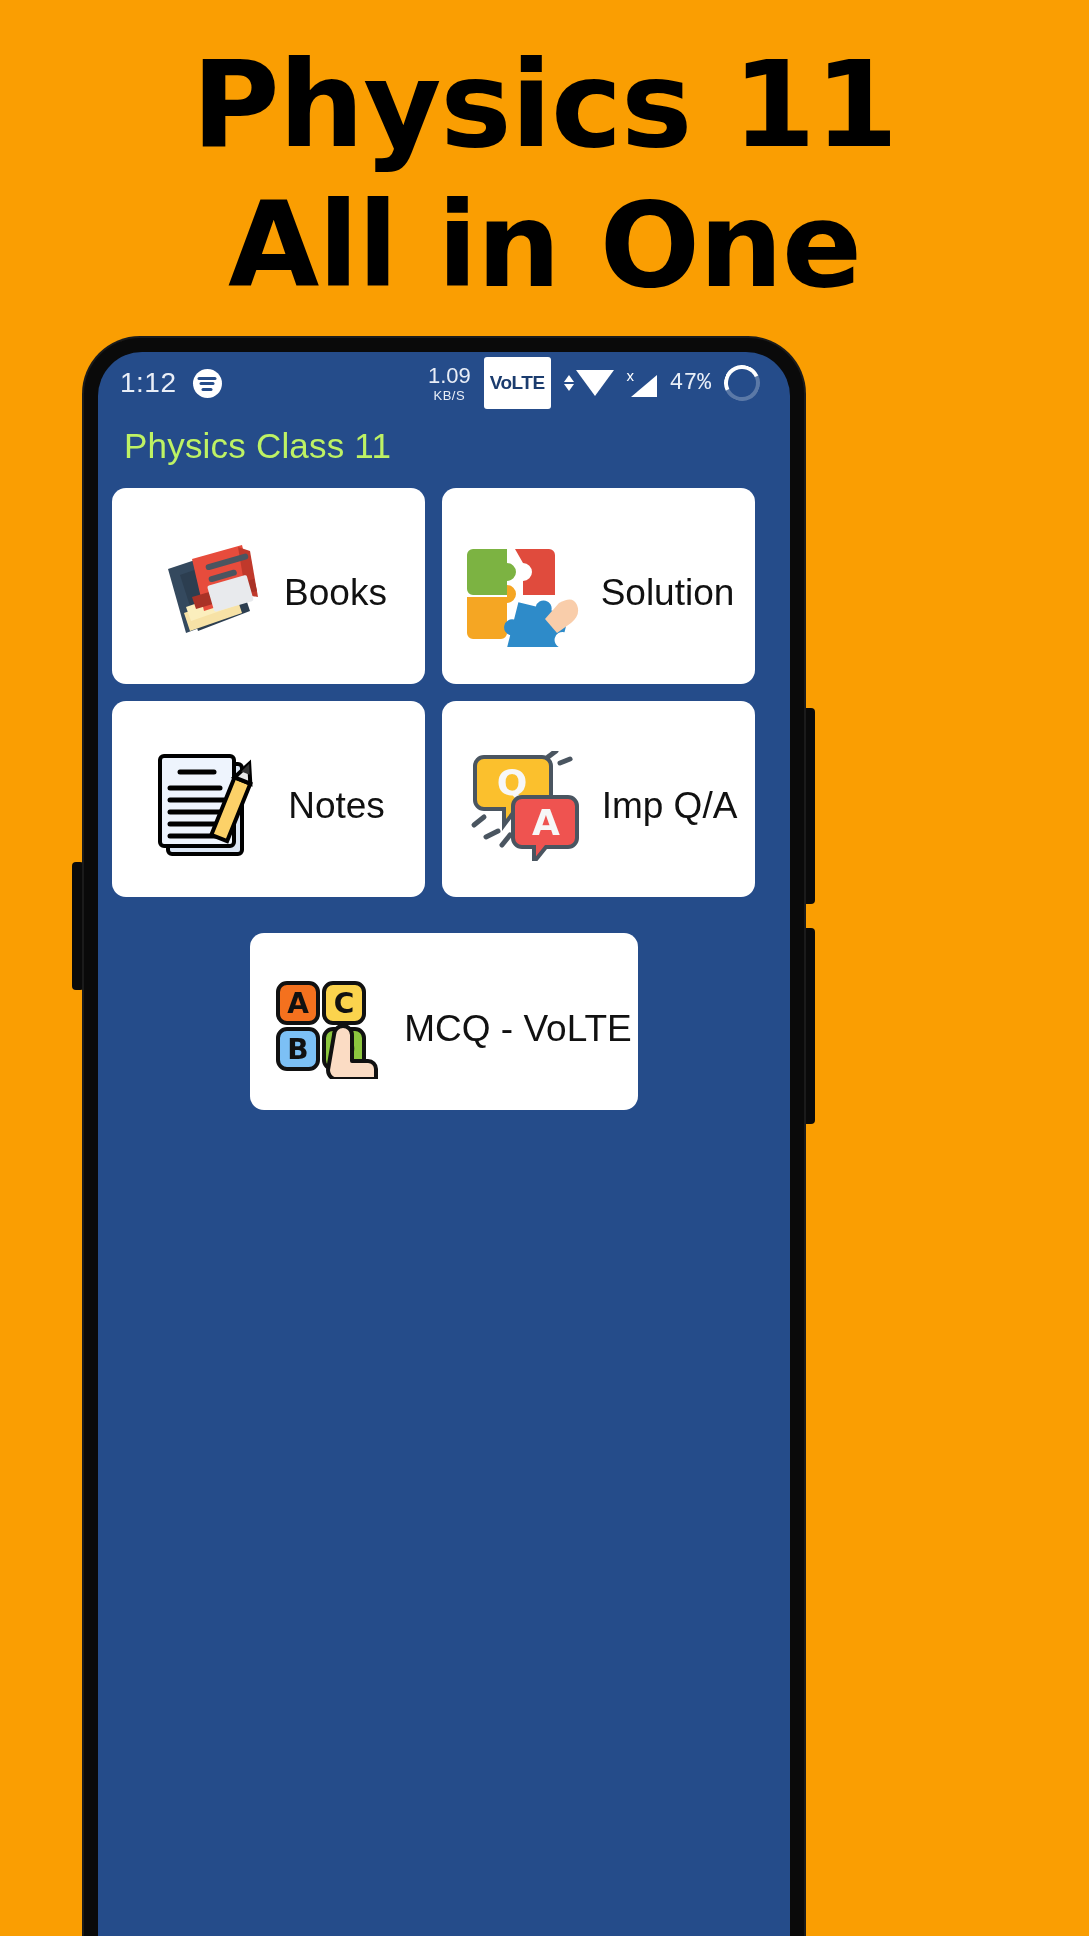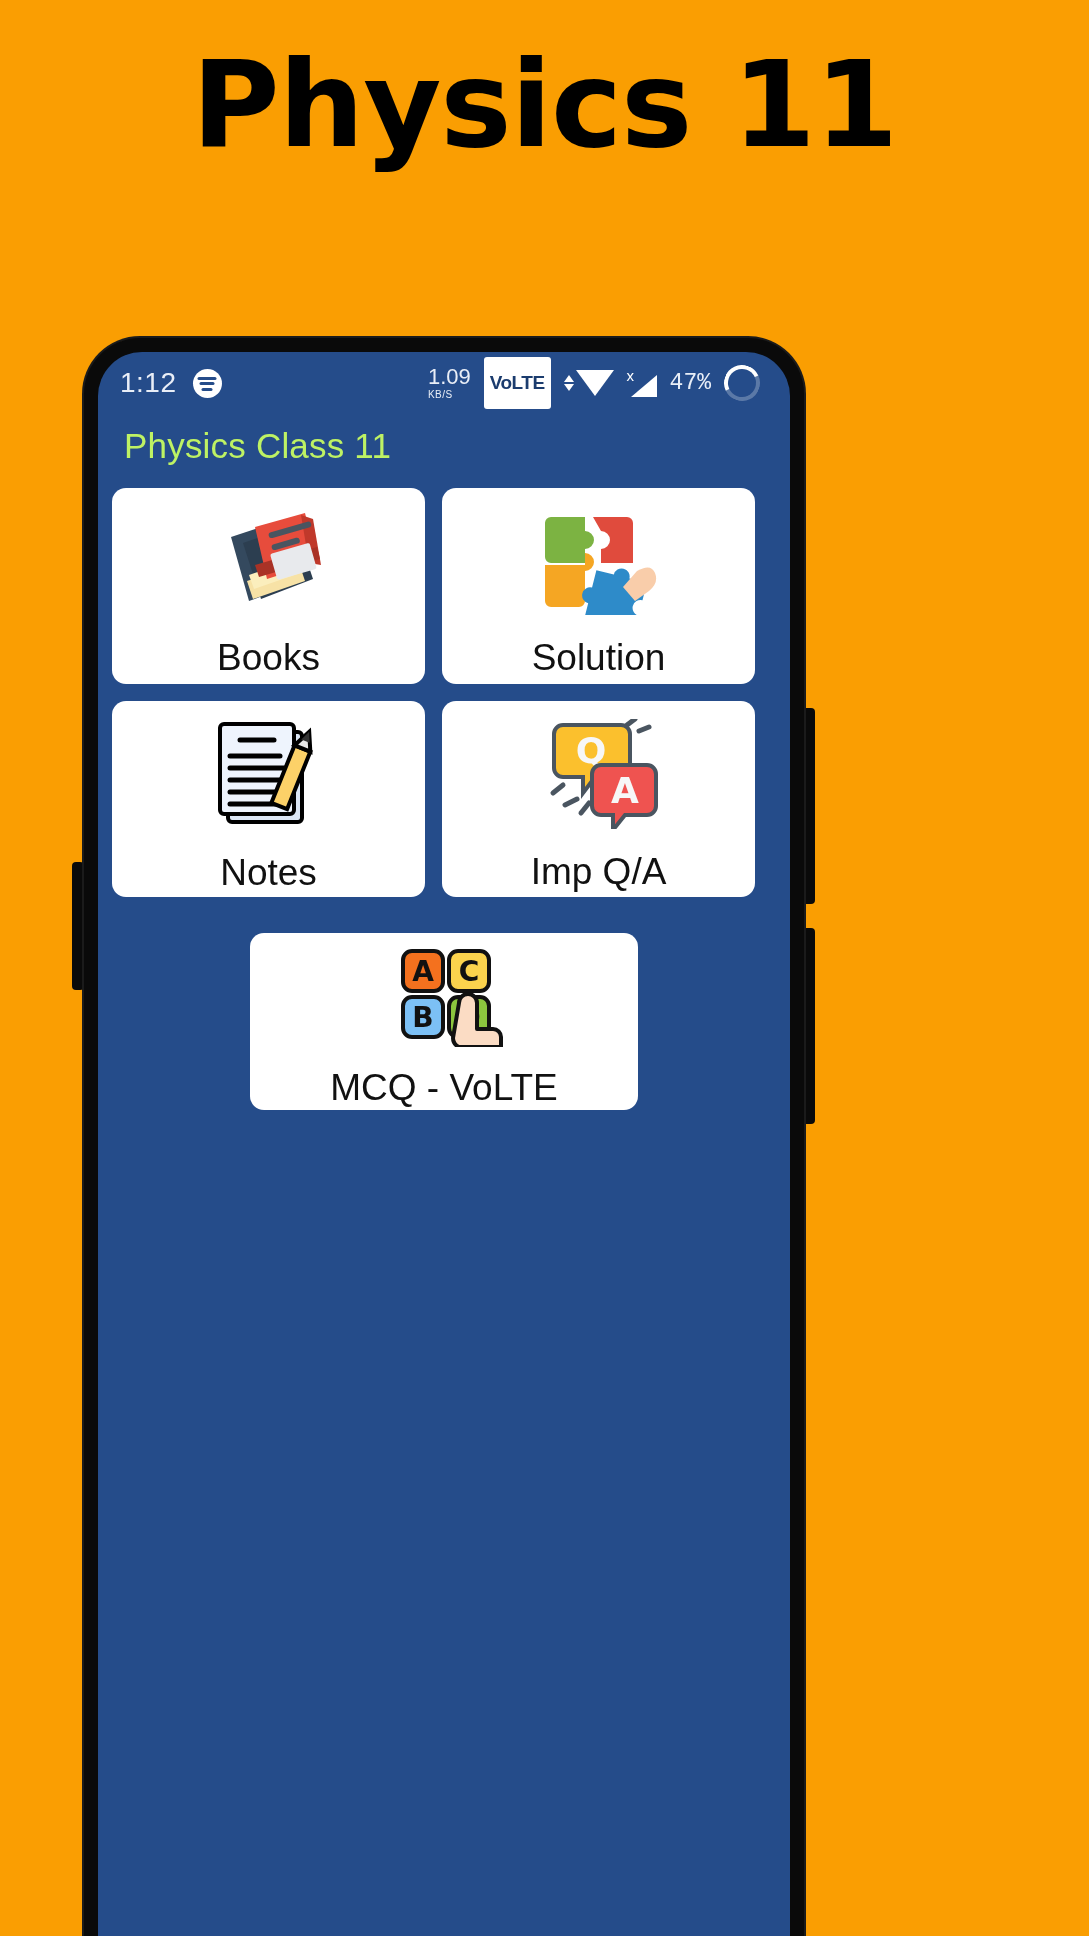--- a/index.html
+++ b/index.html
@@ -51,23 +51,23 @@
   .sb-time{font-size:28px;letter-spacing:.5px;}
   .spotify{
     width:29px;height:29px;border-radius:50%;background:#fff;
     position:relative;flex:none;
   }
   .spotify i{position:absolute;display:block;background:#254C8A;border-radius:2px;left:50%;transform:translateX(-50%);}
   .spotify i:nth-child(1){width:19px;height:3px;top:8px;border-radius:3px;}
   .spotify i:nth-child(2){width:15px;height:3px;top:13.5px;border-radius:3px;}
   .spotify i:nth-child(3){width:11px;height:3px;top:19px;border-radius:3px;}
   .sb-right{margin-left:auto;display:flex;align-items:center;gap:13px;}
-  .netspeed{display:flex;flex-direction:column;align-items:flex-start;line-height:1;}
+  .netspeed{display:flex;flex-direction:column;align-items:center;line-height:1;}
   .netspeed .v{font-size:22px;}
-  .netspeed .u{font-size:10px;letter-spacing:.5px;margin-top:2px;}
+  .netspeed .u{font-size:13px;letter-spacing:.5px;margin-top:2px;}
   .volte{
     background:#fff;color:#1b3c6e;font-weight:700;font-size:19px;
     padding:15px 6px;border-radius:3px;letter-spacing:-.5px;
   }
   .wifi{display:flex;align-items:center;gap:2px;}
   .wifi .tri{
     width:0;height:0;border-left:19px solid transparent;border-right:19px solid transparent;
     border-top:26px solid #fff;
   }
   .arrows{display:flex;flex-direction:column;gap:2px;}
@@ -89,37 +89,38 @@
 
   
   .appbar{padding:12px 0 22px 26px;}
   .appbar .title{color:#bef264;font-size:35px;font-weight:400;letter-spacing:.2px;}
 
   
   .grid{padding:0 14px;display:flex;flex-wrap:wrap;gap:17px;justify-content:flex-start;}
   .card{
     background:#fff;border-radius:14px;
     width:313px;height:196px;
-    display:flex;flex-direction:column;align-items:center;justify-content:center;
+    display:flex;flex-direction:row;align-items:center;justify-content:center;
     gap:22px;box-sizing:border-box;padding:24px 0 10px 0;
   }
   .card-label{font-size:37px;color:#111;font-family:"Liberation Sans",sans-serif;}
   .card-label.sm{font-size:34px;}
   .row-center{display:flex;justify-content:center;width:100%;padding:0 14px;box-sizing:border-box;}
   .mcq-card{width:388px;height:177px;margin-top:19px;}
   .rate-card{width:278px;height:167px;margin-top:16px;}
   .icon-wrap{height:116px;display:flex;align-items:center;justify-content:center;}
   .icon-wrap.sm{height:96px;}
   .icon-wrap.xs{height:78px;}
 </style>
 </head>
 <body>
 
 <div class="promo">
   <div class="promo-line">Physics 11</div>
+  <div class="promo-line l2">All in One</div>
 </div>
 
 <div class="btn-side btn-power"></div>
 <div class="btn-side btn-vol"></div>
 <div class="btn-side btn-vol2"></div>
 
 <div class="phone">
   <div class="screen">
 
     <div class="statusbar">

